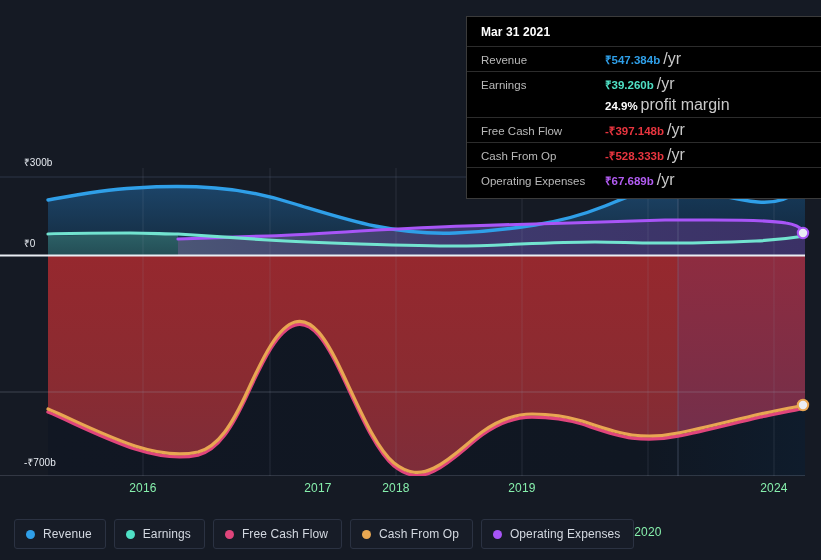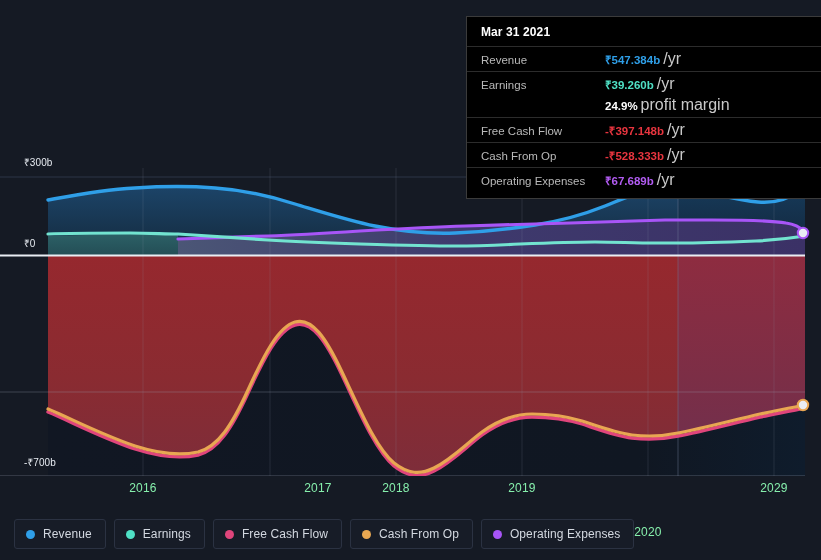--- a/index.html
+++ b/index.html
@@ -321,21 +321,21 @@
 
   <div class="y-label" style="left:24px; top:155px;">₹300b</div>
   <div class="y-label" style="left:24px; top:236px;">₹0</div>
   <div class="y-label" style="left:24px; top:455px;">-₹700b</div>
 
   <div class="x-label" style="left:143px; top:481px;">2016</div>
   <div class="x-label" style="left:270px; top:481px;margin-left:48px;">2017</div>
   <div class="x-label" style="left:396px; top:481px;">2018</div>
   <div class="x-label" style="left:522px; top:481px;">2019</div>
   <div class="x-label" style="left:648px; top:481px;margin-top:44px;">2020</div>
-  <div class="x-label" style="left:774px; top:481px;">2029</div>
+  <div class="x-label" style="left:774px; top:481px;">2024</div>
 
   <div id="tooltip">
     <div class="tt-title">Mar 31 2021</div>
 
     <div class="tt-row">
       <span class="tt-label">Revenue</span>
       <span class="tt-value" style="color:#2f9fe8">₹547.384b</span>
       <span class="tt-unit">/yr</span>
     </div>
 

